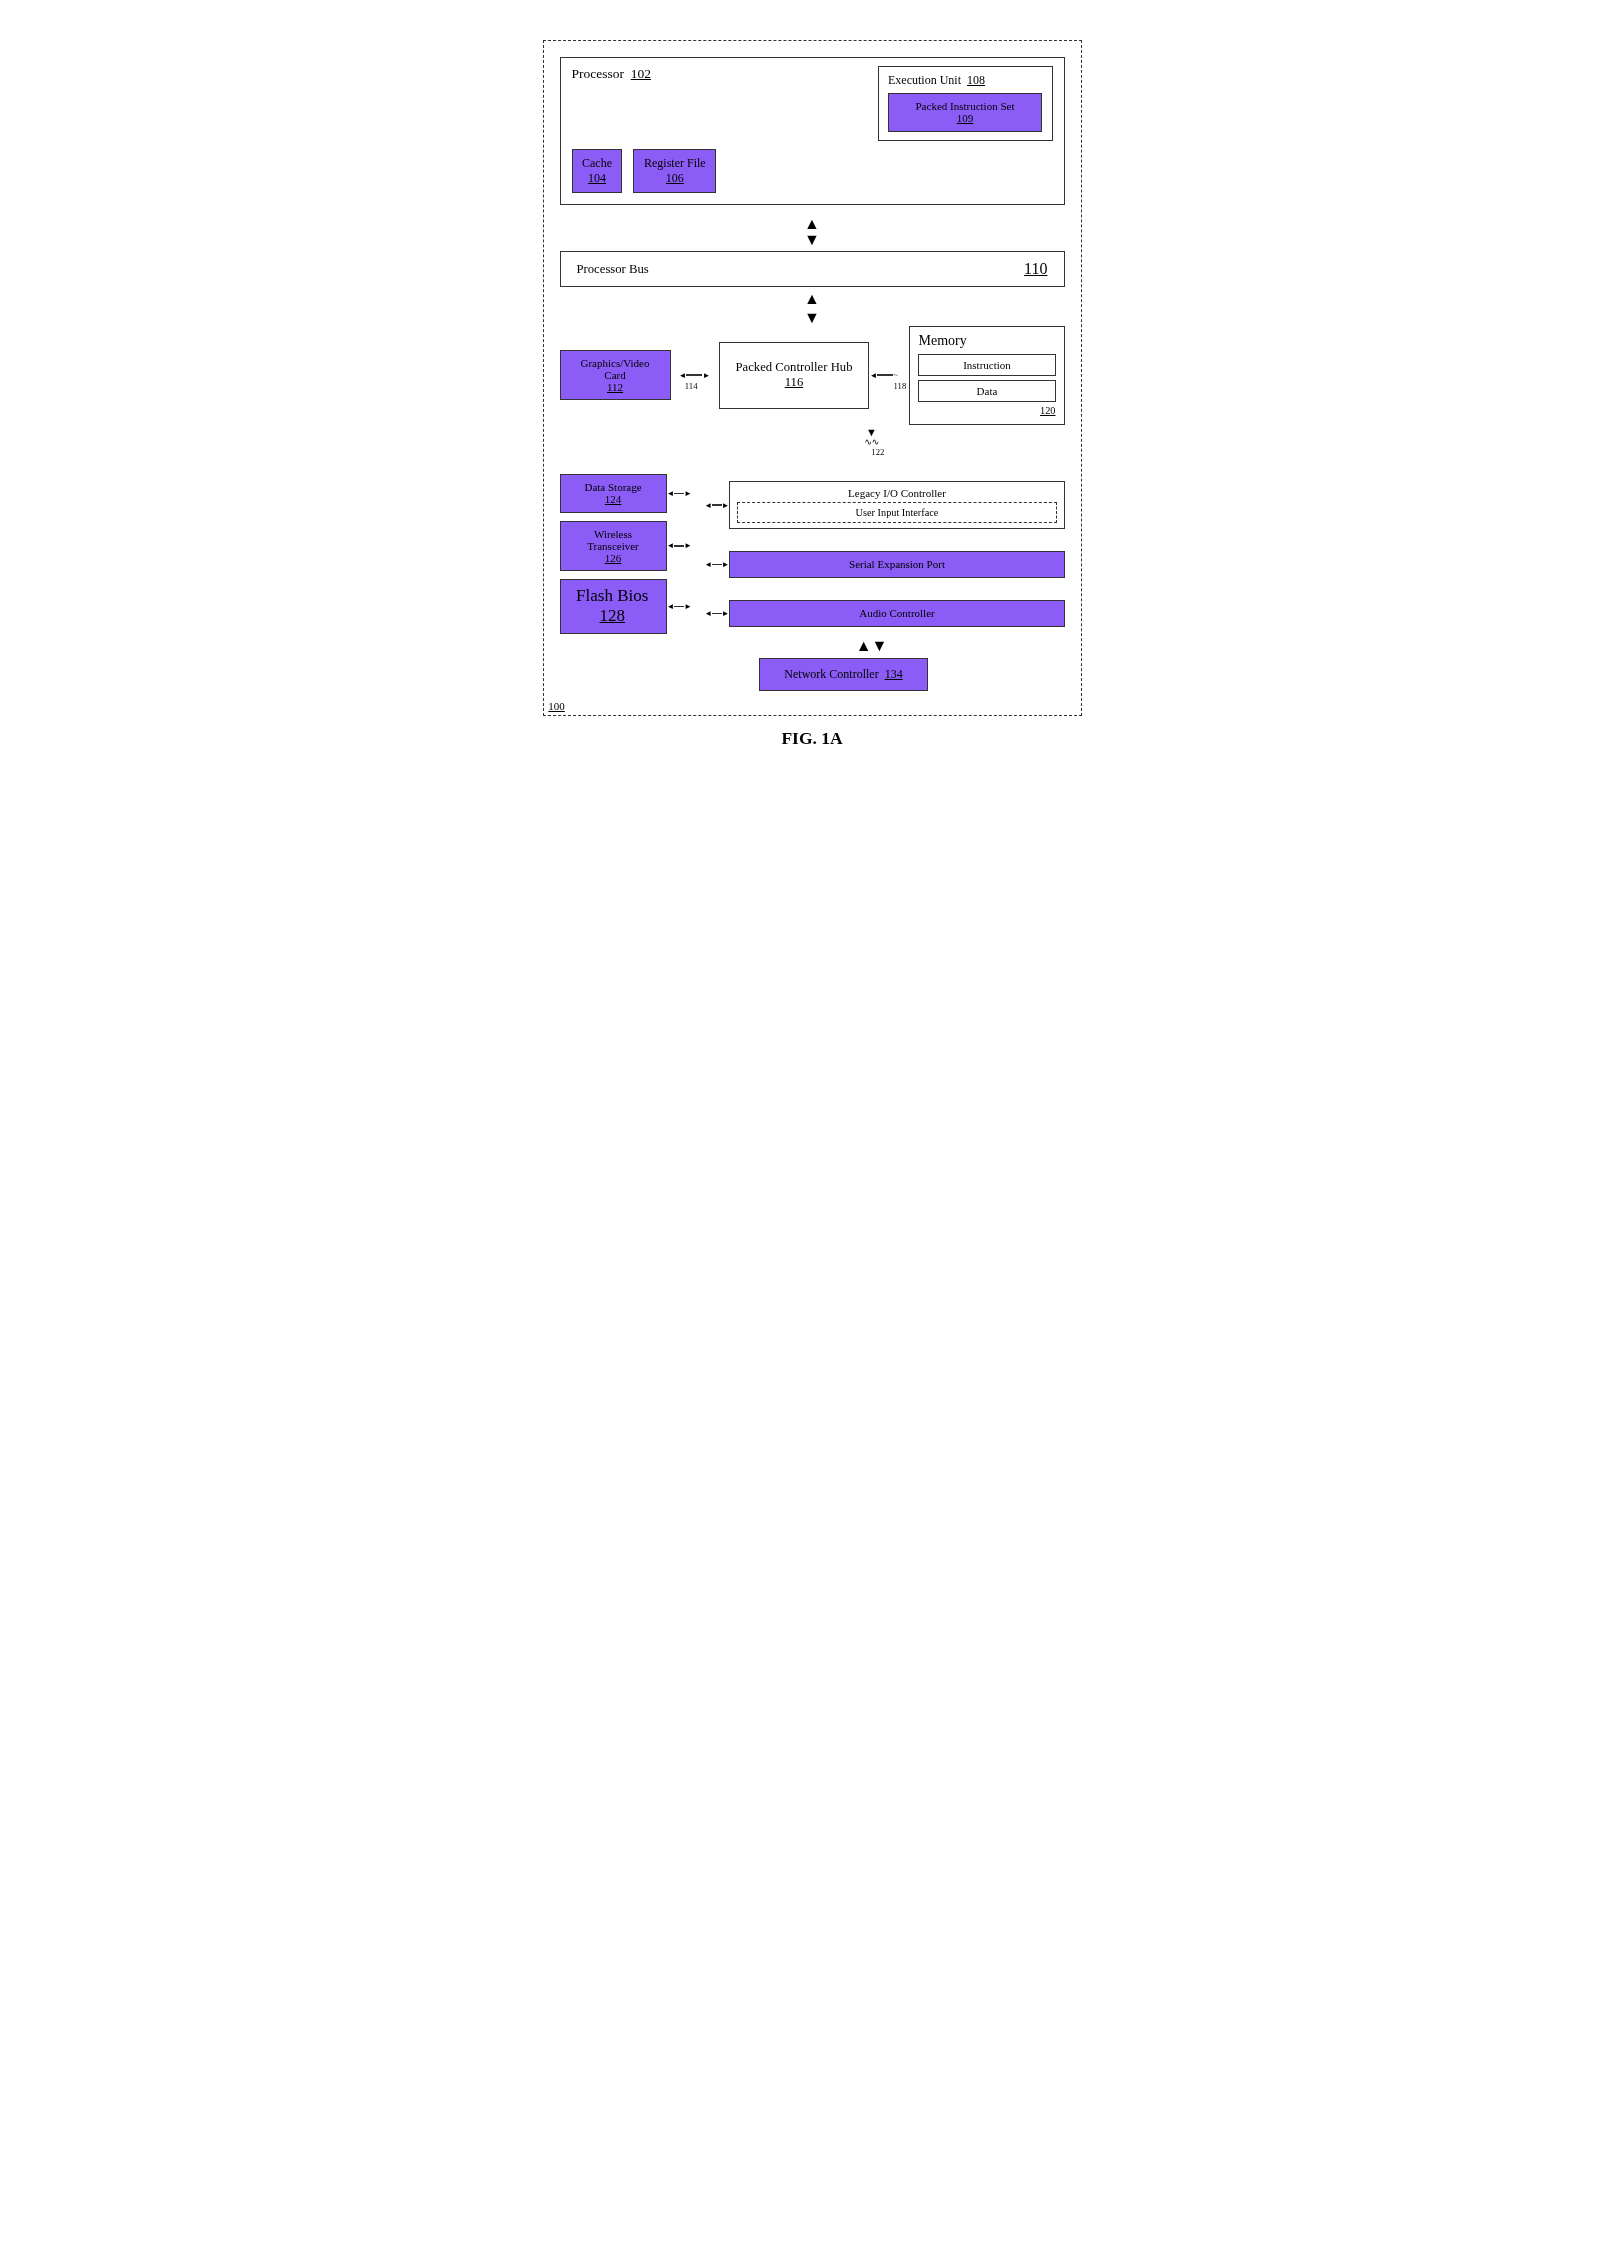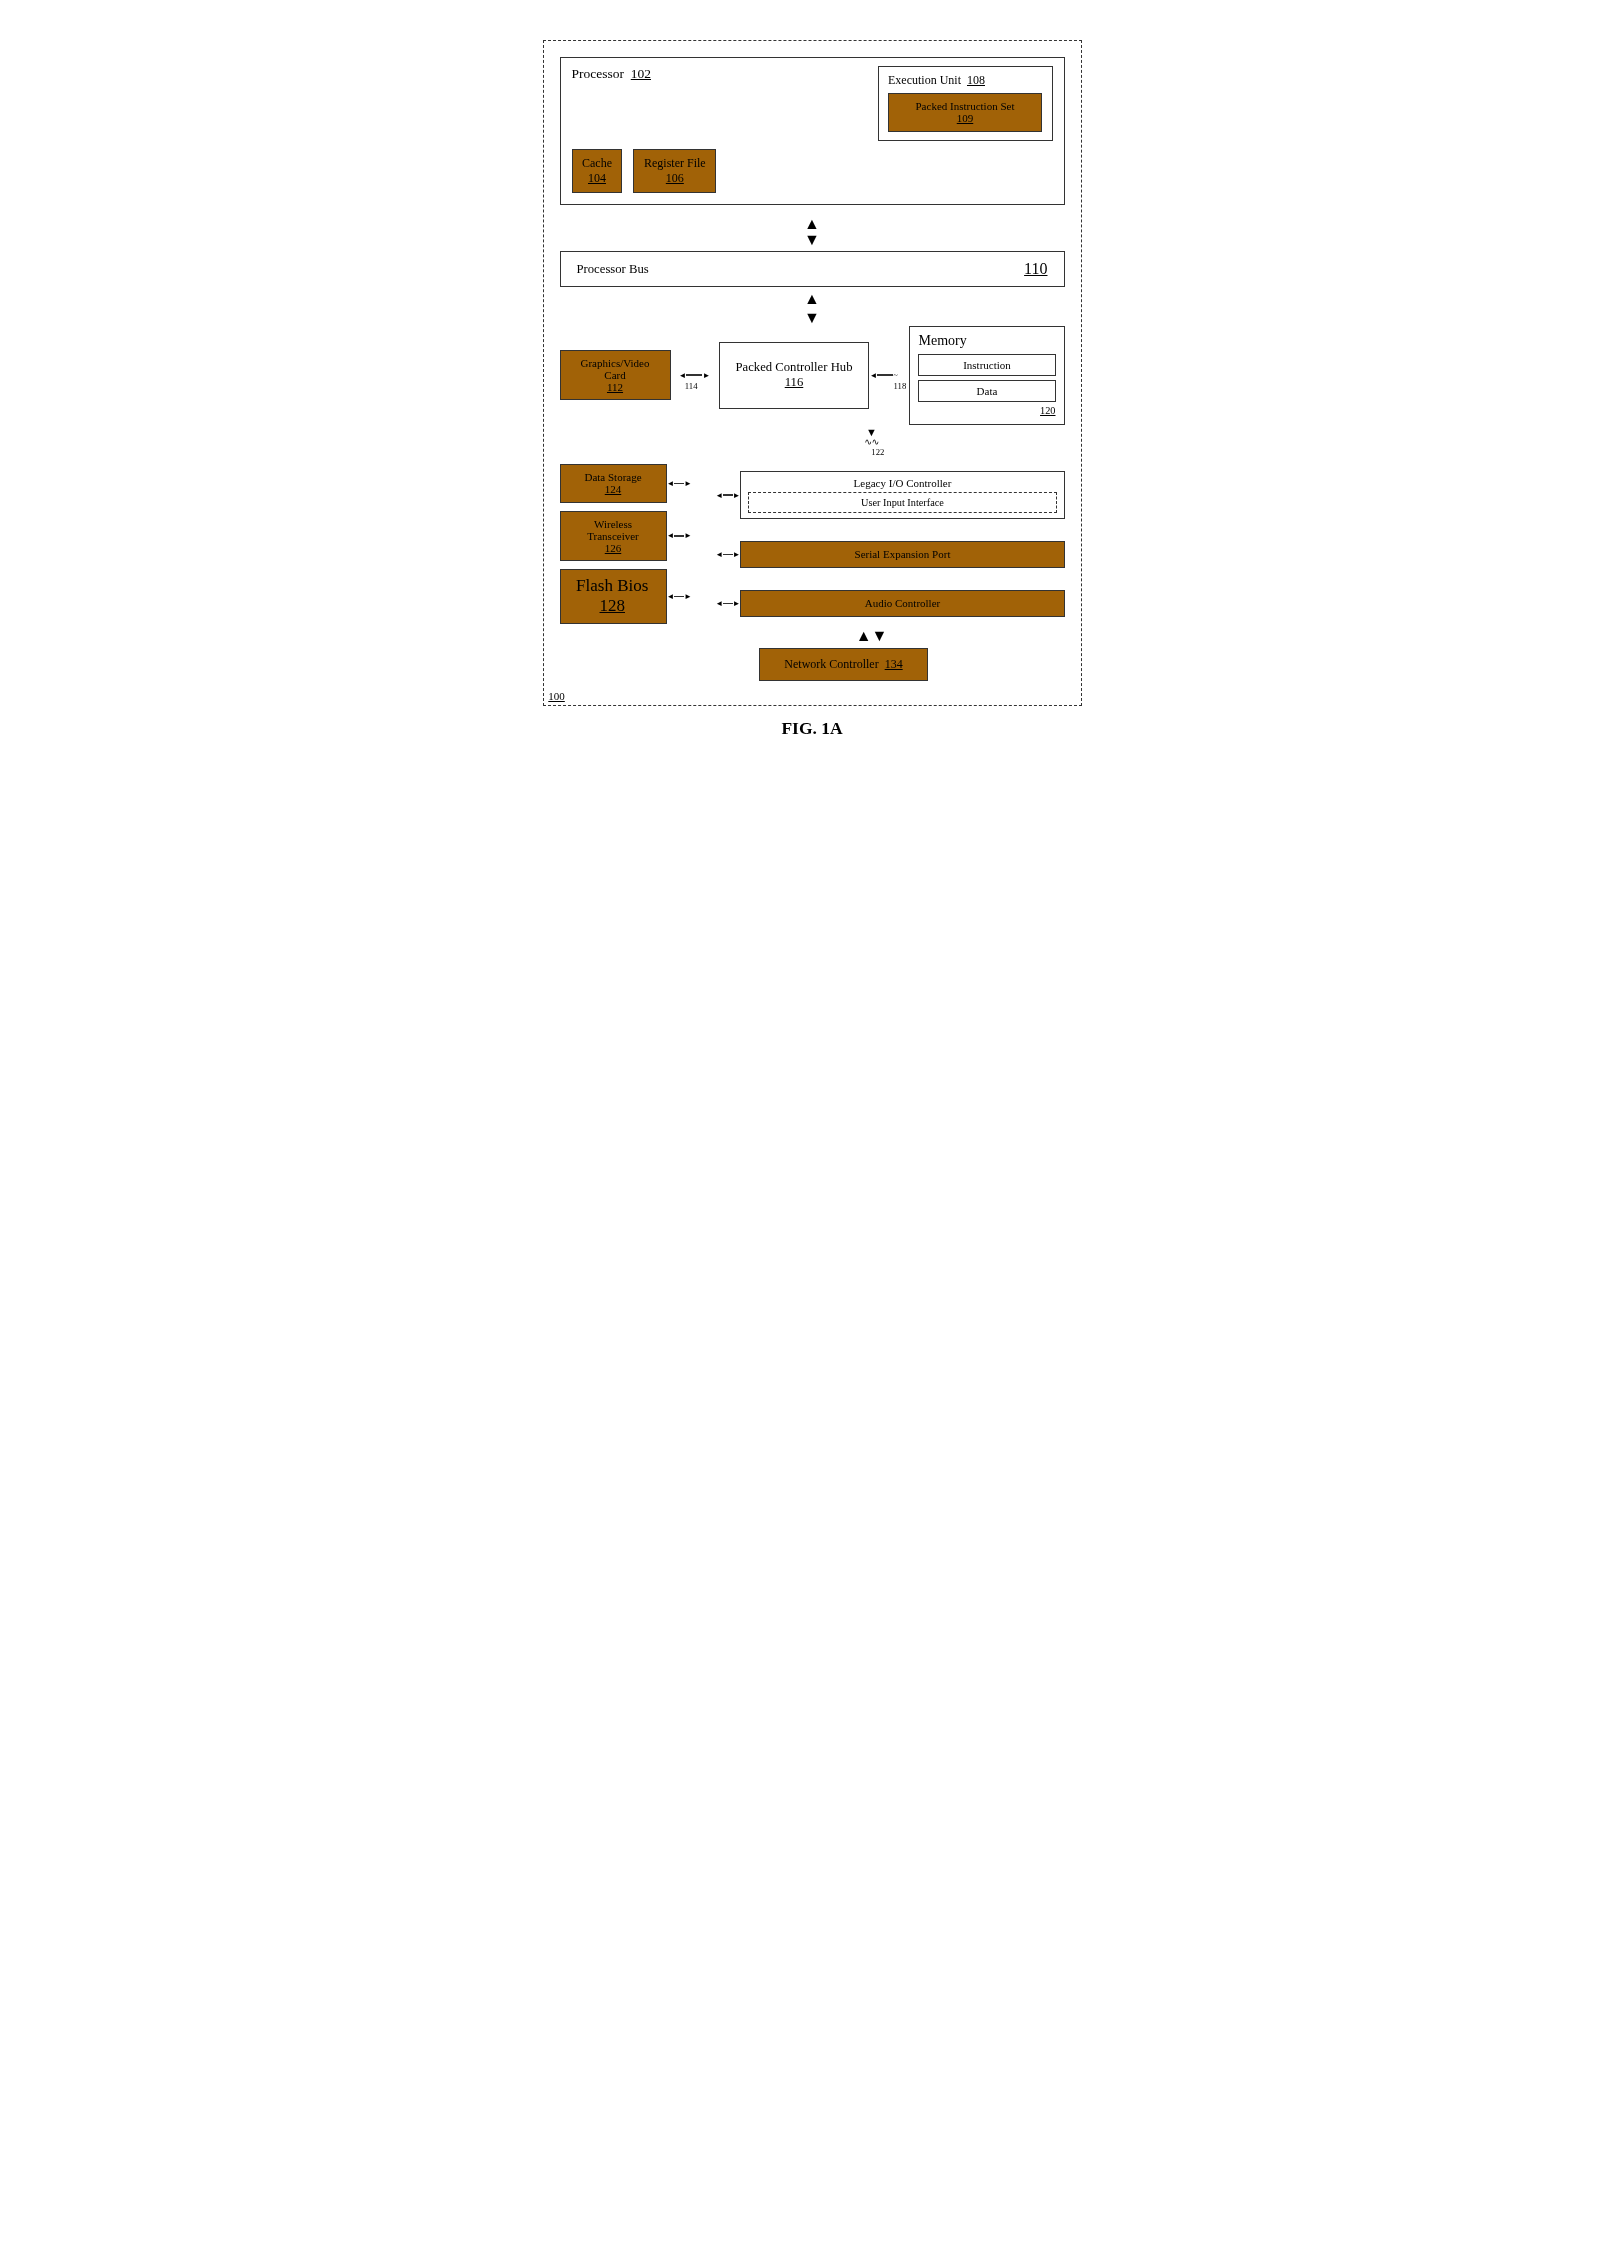--- a/index.html
+++ b/index.html
@@ -20,21 +20,21 @@
     .outer-dashed {
       border: 1.6px dashed #333;
       padding: 16px 16px 24px 16px;
       position: relative;
     }
     .box {
       border: 1.6px solid #333;
       padding: 6.3px 9.5px;
       text-align: center;
       font-size: 12px;
-      background: #a16207;
+      background: #8b5cf6;
     }
     
     .fig-label {
       text-align: center;
       font-size: 17.5px;
       font-weight: bold;
       margin-top: 12.7px;
     }
     
     .ul { text-decoration: underline; }
@@ -153,21 +153,21 @@
     </div>
 
     <div style="display:flex; justify-content:center; align-items:center; height:27px; position:relative; margin-left:119px;">
       <div style="display:flex; flex-direction:column; align-items:center;">
         <span style="font-size:11px;">▼</span>
         <span style="font-size:9.5px; letter-spacing:-0.8px; margin-top:-1.6px;">∿∿</span>
         <span style="font-size:8.7px; margin-left:12.7px;">122</span>
       </div>
     </div>
 
-    <div style="display:flex; align-items:stretch; gap:17px; margin-top:9px;justify-content:center;">
+    <div style="display:flex; align-items:stretch; gap:6px; margin-top:19px;justify-content:center;">
 
       <div style="min-width:119px; display:flex; flex-direction:column; justify-content:space-around; gap:8px; padding-right:0;">
 
         <div style="display:flex; align-items:center; gap:0;">
           <div class="box" style="font-size:11px; text-align:center; width:107px;">
             <span>Data Storage</span><br>
             <span class="ul">124</span>
           </div>
           <div style="display:flex; align-items:center; font-size:8px;">
             <span>◄</span>

